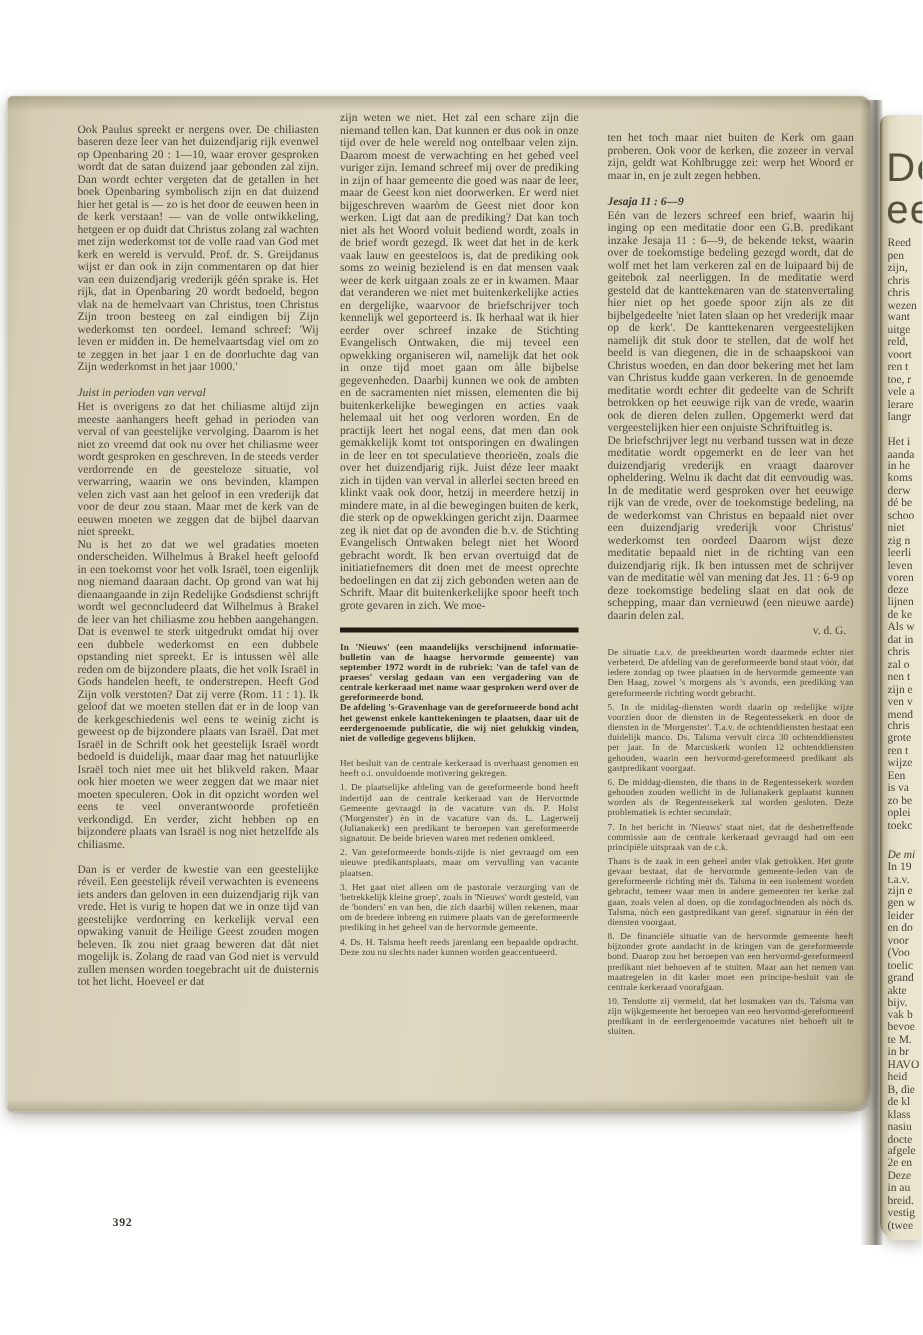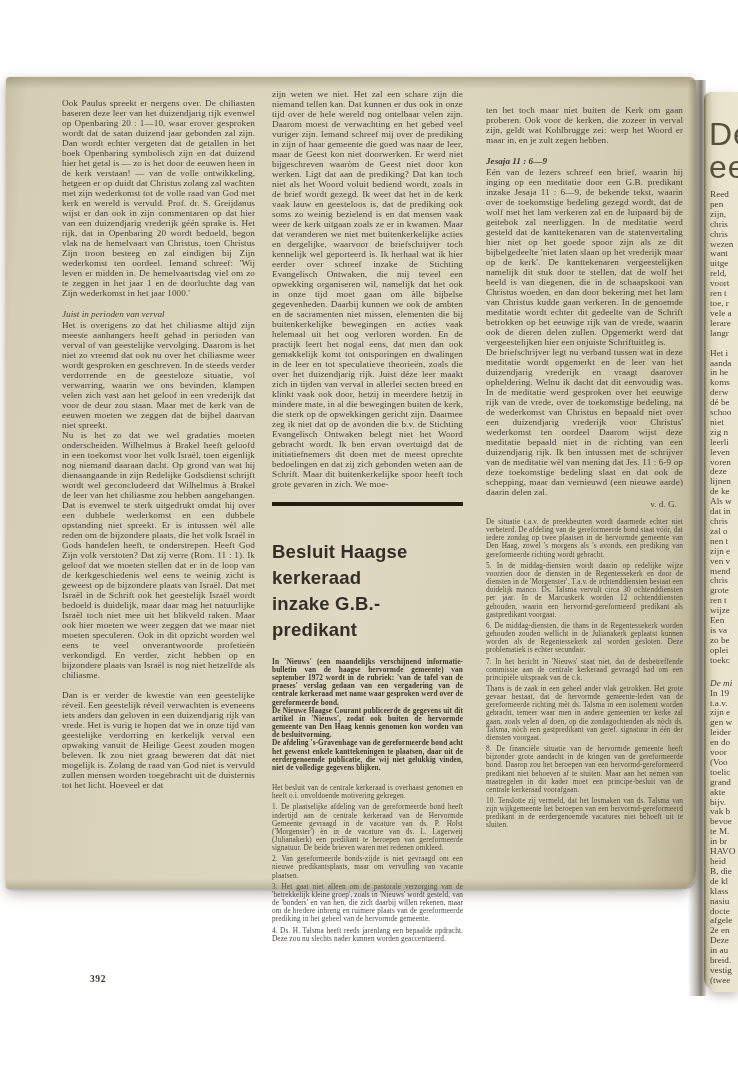--- a/index.html
+++ b/index.html
@@ -117,25 +117,22 @@
       <p class="body">Ook Paulus spreekt er nergens over. De chiliasten baseren deze leer van het duizendjarig rijk evenwel op Openbaring 20 : 1—10, waar erover gesproken wordt dat de satan duizend jaar gebonden zal zijn. Dan wordt echter vergeten dat de getallen in het boek Openbaring symbolisch zijn en dat duizend hier het getal is — zo is het door de eeuwen heen in de kerk verstaan! — van de volle ontwikkeling, hetgeen er op duidt dat Christus zolang zal wachten met zijn wederkomst tot de volle raad van God met kerk en wereld is vervuld. Prof. dr. S. Greijdanus wijst er dan ook in zijn commentaren op dat hier van een duizendjarig vrederijk géén sprake is. Het rijk, dat in Openbaring 20 wordt bedoeld, begon vlak na de hemelvaart van Christus, toen Christus Zijn troon besteeg en zal eindigen bij Zijn wederkomst ten oordeel. Iemand schreef: 'Wij leven er midden in. De hemelvaartsdag viel om zo te zeggen in het jaar 1 en de doorluchte dag van Zijn wederkomst in het jaar 1000.'</p>
       <h3 class="sub">Juist in perioden van verval</h3>
       <p class="body">Het is overigens zo dat het chiliasme altijd zijn meeste aanhangers heeft gehad in perioden van verval of van geestelijke vervolging. Daarom is het niet zo vreemd dat ook nu over het chiliasme weer wordt gesproken en geschreven. In de steeds verder verdorrende en de geesteloze situatie, vol verwarring, waarin we ons bevinden, klampen velen zich vast aan het geloof in een vrederijk dat voor de deur zou staan. Maar met de kerk van de eeuwen moeten we zeggen dat de bijbel daarvan niet spreekt.</p>
       <p class="body">Nu is het zo dat we wel gradaties moeten onderscheiden. Wilhelmus à Brakel heeft geloofd in een toekomst voor het volk Israël, toen eigenlijk nog niemand daaraan dacht. Op grond van wat hij dienaangaande in zijn Redelijke Godsdienst schrijft wordt wel geconcludeerd dat Wilhelmus à Brakel de leer van het chiliasme zou hebben aangehangen. Dat is evenwel te sterk uitgedrukt omdat hij over een dubbele wederkomst en een dubbele opstanding niet spreekt. Er is intussen wèl alle reden om de bijzondere plaats, die het volk Israël in Gods handelen heeft, te onderstrepen. Heeft God Zijn volk verstoten? Dat zij verre (Rom. 11 : 1). Ik geloof dat we moeten stellen dat er in de loop van de kerkgeschiedenis wel eens te weinig zicht is geweest op de bijzondere plaats van Israël. Dat met Israël in de Schrift ook het geestelijk Israël wordt bedoeld is duidelijk, maar daar mag het natuurlijke Israël toch niet mee uit het blikveld raken. Maar ook hier moeten we weer zeggen dat we maar niet moeten speculeren. Ook in dit opzicht worden wel eens te veel onverantwoorde profetieën verkondigd. En verder, zicht hebben op en bijzondere plaats van Israël is nog niet hetzelfde als chiliasme.</p>
       <p class="body gap">Dan is er verder de kwestie van een geestelijke réveil. Een geestelijk réveil verwachten is eveneens iets anders dan geloven in een duizendjarig rijk van vrede. Het is vurig te hopen dat we in onze tijd van geestelijke verdorring en kerkelijk verval een opwaking vanuit de Heilige Geest zouden mogen beleven. Ik zou niet graag beweren dat dàt niet mogelijk is. Zolang de raad van God niet is vervuld zullen mensen worden toegebracht uit de duisternis tot het licht. Hoeveel er dat</p>
     </div>
 
     <div class="col col2">
       <p class="body">zijn weten we niet. Het zal een schare zijn die niemand tellen kan. Dat kunnen er dus ook in onze tijd over de hele wereld nog ontelbaar velen zijn. Daarom moest de verwachting en het gebed veel vuriger zijn. Iemand schreef mij over de prediking in zijn of haar gemeente die goed was naar de leer, maar de Geest kon niet doorwerken. Er werd niet bijgeschreven waaròm de Geest niet door kon werken. Ligt dat aan de prediking? Dat kan toch niet als het Woord voluit bediend wordt, zoals in de brief wordt gezegd. Ik weet dat het in de kerk vaak lauw en geesteloos is, dat de prediking ook soms zo weinig bezielend is en dat mensen vaak weer de kerk uitgaan zoals ze er in kwamen. Maar dat veranderen we niet met buitenkerkelijke acties en dergelijke, waarvoor de briefschrijver toch kennelijk wel geporteerd is. Ik herhaal wat ik hier eerder over schreef inzake de Stichting Evangelisch Ontwaken, die mij teveel een opwekking organiseren wil, namelijk dat het ook in onze tijd moet gaan om àlle bijbelse gegevenheden. Daarbij kunnen we ook de ambten en de sacramenten niet missen, elementen die bij buitenkerkelijke bewegingen en acties vaak helemaal uit het oog verloren worden. En de practijk leert het nogal eens, dat men dan ook gemakkelijk komt tot ontsporingen en dwalingen in de leer en tot speculatieve theorieën, zoals die over het duizendjarig rijk. Juist déze leer maakt zich in tijden van verval in allerlei secten breed en klinkt vaak ook door, hetzij in meerdere hetzij in mindere mate, in al die bewegingen buiten de kerk, die sterk op de opwekkingen gericht zijn. Daarmee zeg ik niet dat op de avonden die b.v. de Stichting Evangelisch Ontwaken belegt niet het Woord gebracht wordt. Ik ben ervan overtuigd dat de initiatiefnemers dit doen met de meest oprechte bedoelingen en dat zij zich gebonden weten aan de Schrift. Maar dit buitenkerkelijke spoor heeft toch grote gevaren in zich. We moe-</p>
       <div class="rule"></div>
-      <h2 class="art2-title">Besluit Haagse kerkeraad
-inzake G.B.-predikant</h2>
       <div class="intro">
           <p class="intro-p">In 'Nieuws' (een maandelijks verschijnend informatie-bulletin van de haagse hervormde gemeente) van september 1972 wordt in de rubriek: 'van de tafel van de praeses' verslag gedaan van een vergadering van de centrale kerkeraad met name waar gesproken werd over de gereformeerde bond.</p>
-          <p class="intro-p">De Nieuwe Haagse Courant publiceerde de gegevens uit dit artikel in 'Nieuws', zodat ook buiten de hervormde gemeente van Den Haag kennis genomen kon worden van de besluitvorming.</p>
           <p class="intro-p">De afdeling 's-Gravenhage van de gereformeerde bond acht het gewenst enkele kanttekeningen te plaatsen, daar uit de eerdergenoemde publicatie, die wij niet gelukkig vinden, niet de volledige gegevens blijken.</p>
         </div>
       <div class="points">
           <p class="point-p">Het besluit van de centrale kerkeraad is overhaast genomen en heeft o.i. onvoldoende motivering gekregen.</p>
           <p class="point-p">1. De plaatselijke afdeling van de gereformeerde bond heeft indertijd aan de centrale kerkeraad van de Hervormde Gemeente gevraagd in de vacature van ds. P. Holst ('Morgenster') èn in de vacature van ds. L. Lagerweij (Julianakerk) een predikant te beroepen van gereformeerde signatuur. De beide brieven waren met redenen omkleed.</p>
           <p class="point-p">2. Van gereformeerde bonds-zijde is niet gevraagd om een nieuwe predikantsplaats, maar om vervulling van vacante plaatsen.</p>
           <p class="point-p">3. Het gaat niet alleen om de pastorale verzorging van de 'betrekkelijk kleine groep', zoals in 'Nieuws' wordt gesteld, van de 'bonders' en van hen, die zich daarbij willen rekenen, maar om de bredere inbreng en ruimere plaats van de gereformeerde prediking in het geheel van de hervormde gemeente.</p>
           <p class="point-p">4. Ds. H. Talsma heeft reeds jarenlang een bepaalde opdracht. Deze zou nu slechts nader kunnen worden geaccentueerd.</p>
         </div>
     </div>

